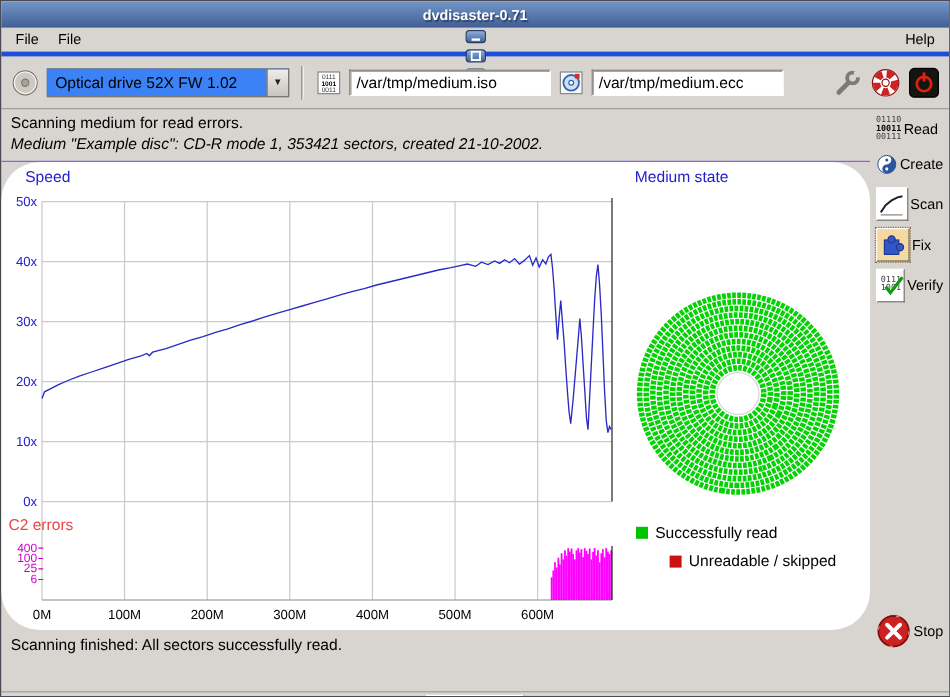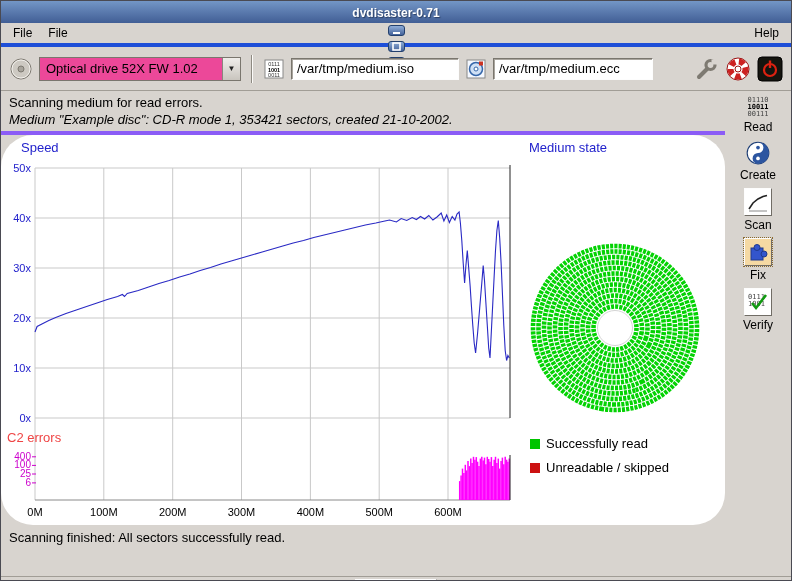--- a/index.html
+++ b/index.html
@@ -14,42 +14,42 @@
   .winbtn{width:17px;height:16px;border-radius:3px;border:1px solid #23406e;
     background:linear-gradient(180deg,#8fadd8,#45639a);display:flex;align-items:center;justify-content:center;}
   
   .menubar{height:24px;display:flex;align-items:center;padding:0 4px;border-bottom:4px solid #1d4ed8;}
   .menu-item{padding:3px 8px;}
   .menu-spacer{flex:1;}
   
   .toolbar{height:44px;display:flex;align-items:center;padding:0 8px;gap:6px;border-bottom:1px solid #a19d96;}
   .entry{height:22px;background:#fff;border:1px solid #7a766e;border-bottom-color:#fdfdfd;border-right-color:#fdfdfd;
     box-shadow:inset 1px 1px 0 #a9a59e;padding:2px 5px;font-size:13px;display:flex;align-items:center;white-space:nowrap;overflow:hidden;}
-  .combo{display:flex;height:24px;border:1px solid #7a766e;background:#ec4899;align-items:stretch;width:202px;}
+  .combo{display:flex;height:24px;border:1px solid #7a766e;background:#3b82f6;align-items:stretch;width:202px;}
   .combo .combo-text{flex:1;padding:3px 6px;font-size:13px;white-space:nowrap;}
   .combo .combo-arrow{width:18px;background:linear-gradient(#efedea,#c9c5be);border-left:1px solid #8a867e;
     display:flex;align-items:center;justify-content:center;font-size:8px;color:#222;}
   .vsep{width:2px;height:28px;border-left:1px solid #8e8a82;border-right:1px solid #fcfbf9;margin:0 4px;}
   .tbspacer{flex:1;}
   .tool-icon{display:flex;align-items:center;justify-content:center;}
   
   .main{display:flex;height:458px;}
   .leftcol{width:724px;display:flex;flex-direction:column;}
-  .status-area{height:44px;padding:4px 8px 0 8px;border-bottom:4px solid #8b5cf6;}
+  .status-area{height:44px;padding:4px 8px 0 8px;border-bottom:1px solid #8b5cf6;}
   .status-line1{font-size:13px;}
   .status-line2{font-size:13px;font-style:italic;margin-top:2px;}
   .chart-box{height:390px;background:#fff;position:relative;margin:0;border-radius:32px;}
   .chart-header{position:absolute;font-size:13px;color:#2222cc;}
   .c2-header{position:absolute;font-size:13px;color:#ef4444;}
   .legend-row{position:absolute;display:flex;align-items:center;gap:6px;font-size:13px;}
   .swatch{width:10px;height:10px;display:inline-block;}
   .bottom-status{height:24px;display:flex;align-items:center;padding-left:8px;font-size:13px;}
   
   .sidebar{flex:1;display:flex;flex-direction:column;align-items:center;padding-top:6px;gap:6px;}
-  .sidebtn{width:56px;display:flex;flex-direction:column;align-items:center;gap:2px;}
+  .sidebtn{width:56px;display:flex;align-items:center;gap:2px;}
   .sidebtn .lbl{font-size:12px;}
   .digits{font-family:"DejaVu Sans Mono",monospace;font-size:7px;line-height:7px;color:#444;text-align:center;}
   .digits .mid{font-weight:bold;color:#000;}
   .iconbox{width:28px;height:28px;background:#fff;border:1px solid;border-color:#fdfdfd #716d66 #716d66 #fdfdfd;
     display:flex;align-items:center;justify-content:center;position:relative;}
   .iconbox.fix-bg{background:#f5d9a3;outline:1px dotted #8a6a30;}
   .stop-btn{margin-top:auto;margin-bottom:8px;}
   
   .footerbar{height:26px;border-top:1px solid #a19d96;display:flex;align-items:center;justify-content:center;padding:0 6px;margin-top:27px;}
   .viewlog-btn{display:flex;align-items:center;gap:5px;padding:2px 7px;background:#d8d4cf;
@@ -254,21 +254,21 @@
             <circle cx="614" cy="193" r="71" fill="none" stroke="#04d204" stroke-width="4.6" stroke-dasharray="3.1 1.1" transform="rotate(81 614 193)"></circle>
             <circle cx="614" cy="193" r="76.5" fill="none" stroke="#04d204" stroke-width="4.6" stroke-dasharray="3.1 1.1" transform="rotate(90 614 193)"></circle>
             <circle cx="614" cy="193" r="82" fill="none" stroke="#04d204" stroke-width="4.6" stroke-dasharray="3.1 1.1" transform="rotate(99 614 193)"></circle>
             <circle cx="614" cy="193" r="17.5" fill="#fff" stroke="#d5d5d5"></circle>
           </svg>
 
         <div class="legend-row" style="left:529px;top:301px">
           <span class="swatch" style="background: rgb(0, 196, 0);"></span>
           <span>Successfully read</span>
         </div>
-        <div class="legend-row" style="left:529px;top:325px">
+        <div class="legend-row" style="left:557px;top:325px">
           <span class="swatch" style="background: rgb(204, 17, 17);"></span>
           <span>Unreadable / skipped</span>
         </div>
       </div>
 
       <div class="bottom-status">Scanning finished: All sectors successfully read.</div>
     </div>
 
     <div class="sidebar">
       <div class="sidebtn">
@@ -317,20 +317,28 @@
             <div>0111</div>
             <div>1001</div>
           </div>
           <svg width="24" height="24" viewBox="0 0 24 24" style="position:absolute;left:1px;top:1px;">
             <path d="M6 13 L10 18 L20 5" fill="none" stroke="#119911" stroke-width="2.6"></path>
           </svg>
         </span>
         <span class="lbl">Verify</span>
       </div>
 
+      <div class="sidebtn stop-btn">
+        <svg width="30" height="30" viewBox="0 0 30 30">
+          <circle cx="15" cy="15" r="13" fill="#cc2222" stroke="#7a0f0f" stroke-width="1.5"></circle>
+          <circle cx="15" cy="15" r="13" fill="none" stroke="#e9857d" stroke-width="1" stroke-dasharray="3 18"></circle>
+          <path d="M9.5 9.5 L20.5 20.5 M20.5 9.5 L9.5 20.5" stroke="#fff" stroke-width="3.4" stroke-linecap="round"></path>
+        </svg>
+        <span class="lbl">Stop</span>
+      </div>
     </div>
   </div>
 
   <div class="footerbar">
     <span class="viewlog-btn">
       <svg width="13" height="13" viewBox="0 0 13 13">
         <rect x="0.5" y="0.5" width="12" height="12" fill="#fff" stroke="#777"></rect>
         <line x1="2.5" y1="3.5" x2="10.5" y2="3.5" stroke="#555"></line>
         <line x1="2.5" y1="6.5" x2="10.5" y2="6.5" stroke="#555"></line>
         <line x1="2.5" y1="9.5" x2="8.5" y2="9.5" stroke="#555"></line>

